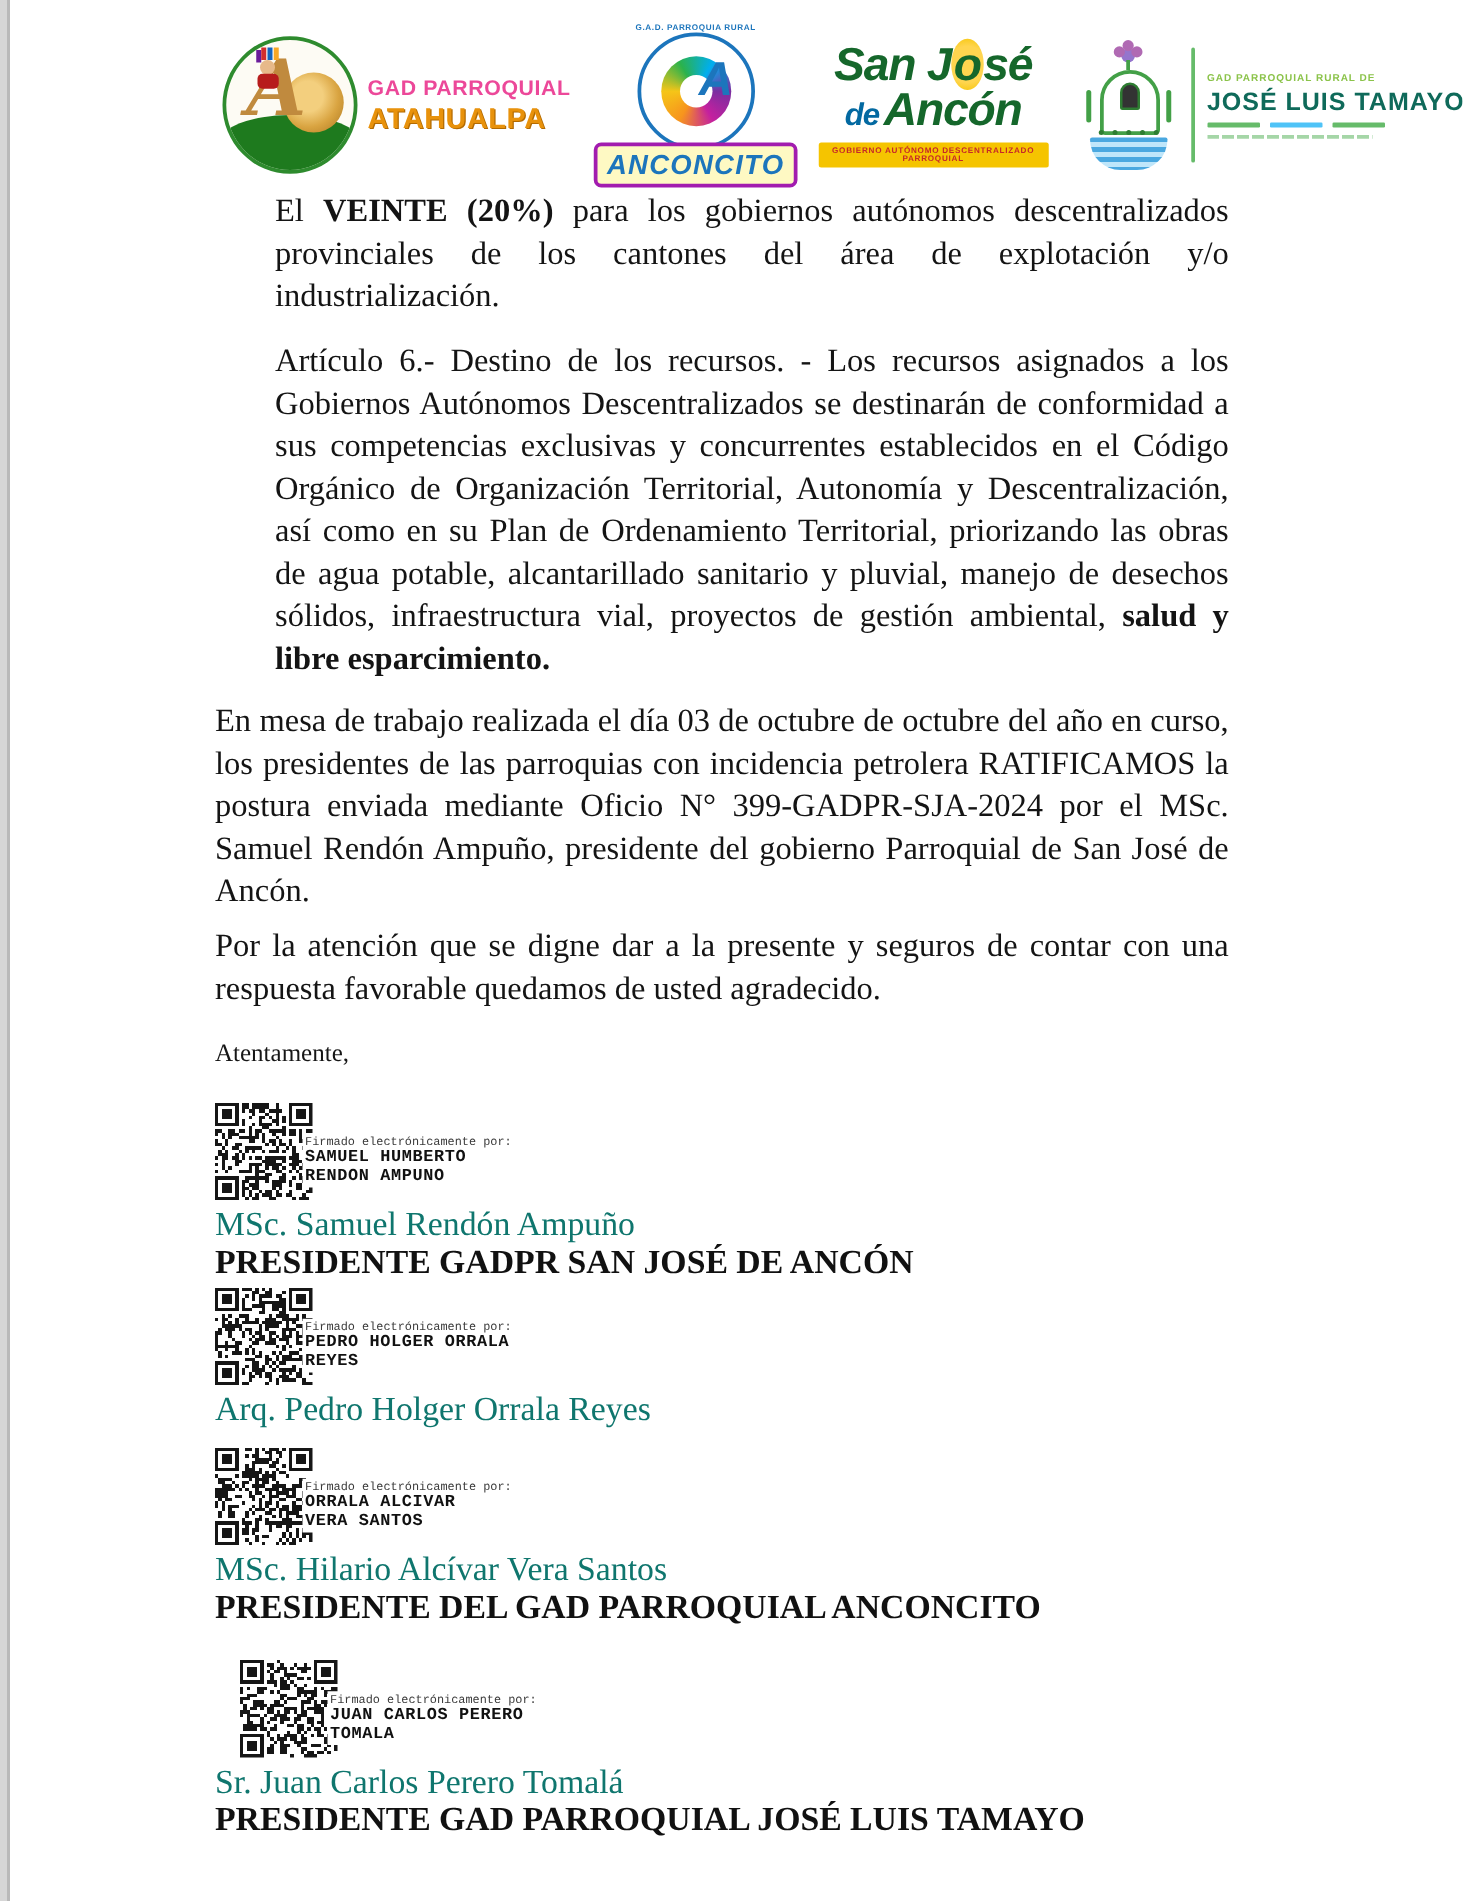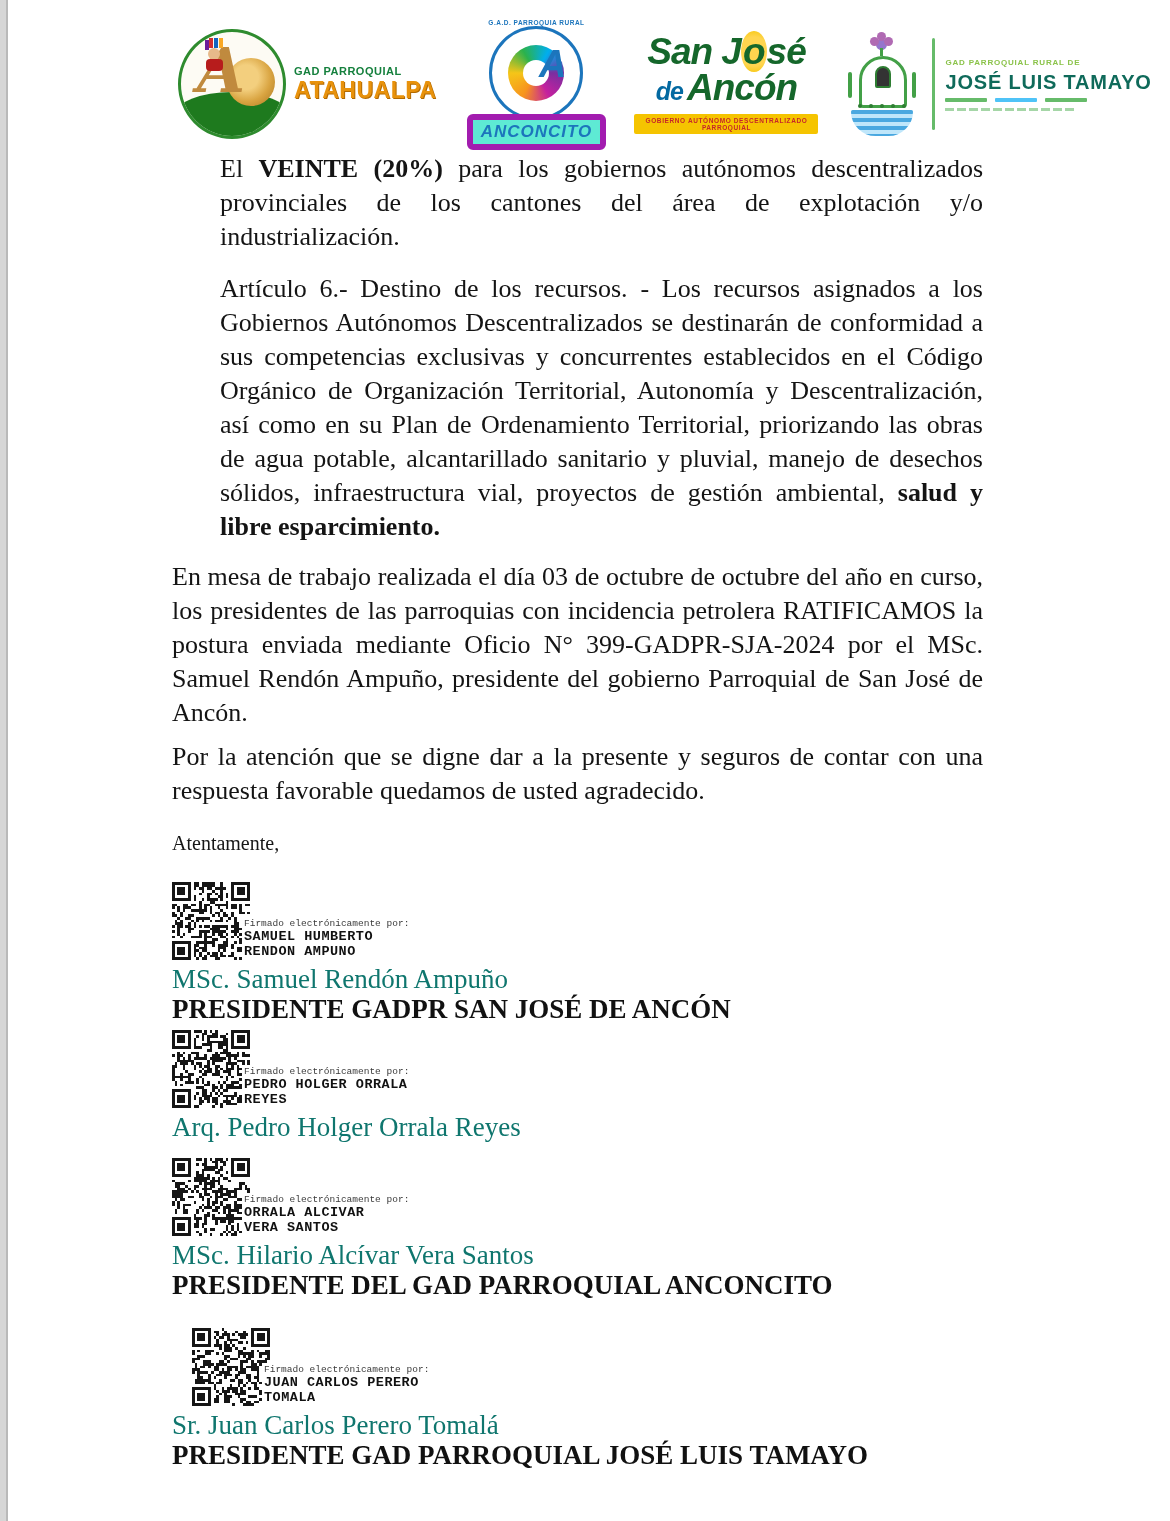--- a/index.html
+++ b/index.html
@@ -24,37 +24,37 @@
     background:#1e7a1e;border-radius:50% 50% 0 0;}
   .atah-disc{position:absolute;right:8px;top:26px;width:48px;height:48px;border-radius:50%;
     background:radial-gradient(circle at 40% 40%, #f3cf7e 0 30%, #d9a441 60%, #a9741f 100%);}
   .atah-a{position:absolute;left:16px;top:8px;font-family:"DejaVu Serif",serif;
     font-style:italic;font-weight:bold;font-size:62px;color:#c08a3e;line-height:1;}
   .atah-head{position:absolute;left:24px;top:8px;width:20px;height:26px;}
   .atah-plumes{position:absolute;left:4px;top:-2px;width:4px;height:10px;background:#d32f2f;
     box-shadow:5px 0 0 #1565c0,10px 0 0 #f9a825,-4px 2px 0 #6a1b9a;}
   .atah-face{position:absolute;left:3px;top:8px;width:12px;height:12px;border-radius:50%;background:#e7b98a;}
   .atah-body{position:absolute;left:1px;top:19px;width:17px;height:12px;border-radius:4px;background:#b71c1c;}
-  .atah-t1{font-family:"Liberation Sans",sans-serif;font-weight:bold;font-size:11px;color:#15803d;letter-spacing:.5px;}
+  .atah-t1{font-family:"Liberation Sans",sans-serif;font-weight:bold;font-size:17px;color:#ec4899;letter-spacing:.5px;}
   .atah-t2{font-family:"Liberation Sans",sans-serif;font-weight:bold;font-size:23px;color:#e8920c;
     letter-spacing:.5px;text-shadow:1px 1px 0 #b36a00;}
 
   
   .anc{flex-direction:column;align-items:center;gap:2px;width:148px;}
   .anc-top{font-family:"Liberation Sans",sans-serif;font-size:6.5px;font-weight:bold;color:#1c75bc;letter-spacing:.5px;}
   .anc-circle{width:88px;height:88px;border-radius:50%;border:3px solid #1c75bc;background:#fff;
     position:relative;display:flex;align-items:center;justify-content:center;margin-top:-2px;}
   .anc-donut{width:56px;height:56px;border-radius:50%;
     background:conic-gradient(from 210deg,#f7941d,#f5c518,#2bb24c,#00aeef,#7a2ea0,#c4209f,#f7941d);
     display:flex;align-items:center;justify-content:center;}
   .anc-hole{width:26px;height:26px;border-radius:50%;background:#fff;}
   .anc-a{position:absolute;right:14px;top:16px;font-family:"Liberation Sans",sans-serif;
     font-style:italic;font-weight:bold;font-size:38px;color:#1c75bc;line-height:1;}
-  .anc-banner{border:6px solid #a21caf;border-radius:6px;background:#5eead4;padding:2px 8px;margin-top:-8px;z-index:2;
-    font-family:"Liberation Sans",sans-serif;font-style:italic;font-weight:800;font-size:17px;
+  .anc-banner{border:3px solid #a21caf;border-radius:6px;background:#fef9c3;padding:2px 8px;margin-top:-8px;z-index:2;
+    font-family:"Liberation Sans",sans-serif;font-style:italic;font-weight:800;font-size:22px;
     color:#1c75bc;letter-spacing:1px;}
 
   
   .sja{flex-direction:column;align-items:center;gap:0;width:180px;}
   .sja-l1,.sja-l2{font-family:"Liberation Sans",sans-serif;font-weight:800;font-style:italic;
     font-size:37px;color:#15672b;line-height:0.95;letter-spacing:-1px;}
   .sja-o{background:radial-gradient(circle,#ffd54f 0 60%,#f5c400 100%);border-radius:50%;padding:0 2px;}
   .sja-de{color:#0369a1;font-size:25px;margin-right:4px;}
   .sja-banner{margin-top:9px;background:#f5c400;border-radius:2px;padding:3px 4px;width:176px;text-align:center;
     font-family:"Liberation Sans",sans-serif;font-weight:bold;font-size:6.5px;color:#c62828;letter-spacing:.6px;}
@@ -90,21 +90,21 @@
   .para b{font-weight:bold;}
   .p1{margin-top:10px;padding-left:48px;}
   .p2{margin-top:18px;padding-left:48px;}
   .p3{margin-top:16px;}
   .p4{margin-top:10px;}
   .closing{margin-top:18px;font-size:20px;line-height:34px;}
 
   
   .sig{margin-top:22px;}
   .sig2{margin-top:6px;} .sig3{margin-top:16px;} .sig4{margin-top:28px;}
-  .stamp{display:flex;align-items:flex-end;height:78px;}
+  .stamp{display:flex;align-items:center;height:78px;}
   .stamp-indent{margin-left:20px;}
   .qr{width:78px;height:78px;flex:0 0 auto;}
   .stamp-text{margin-left:-8px;margin-top:15px;background:#fff;padding:1px 2px;
     font-family:"Liberation Mono",monospace;}
   .stamp-label{font-size:9.5px;color:#3a3a3a;line-height:11px;}
   .stamp-name{font-size:13.5px;font-weight:bold;color:#111;line-height:15px;letter-spacing:.5px;white-space:pre-line;}
   .sig-name{font-size:27px;line-height:30px;margin-top:4px;color:#0f766e;}
   .sig-title{font-size:27px;line-height:30px;font-weight:bold;color:#111;}
 </style>
 </head>

